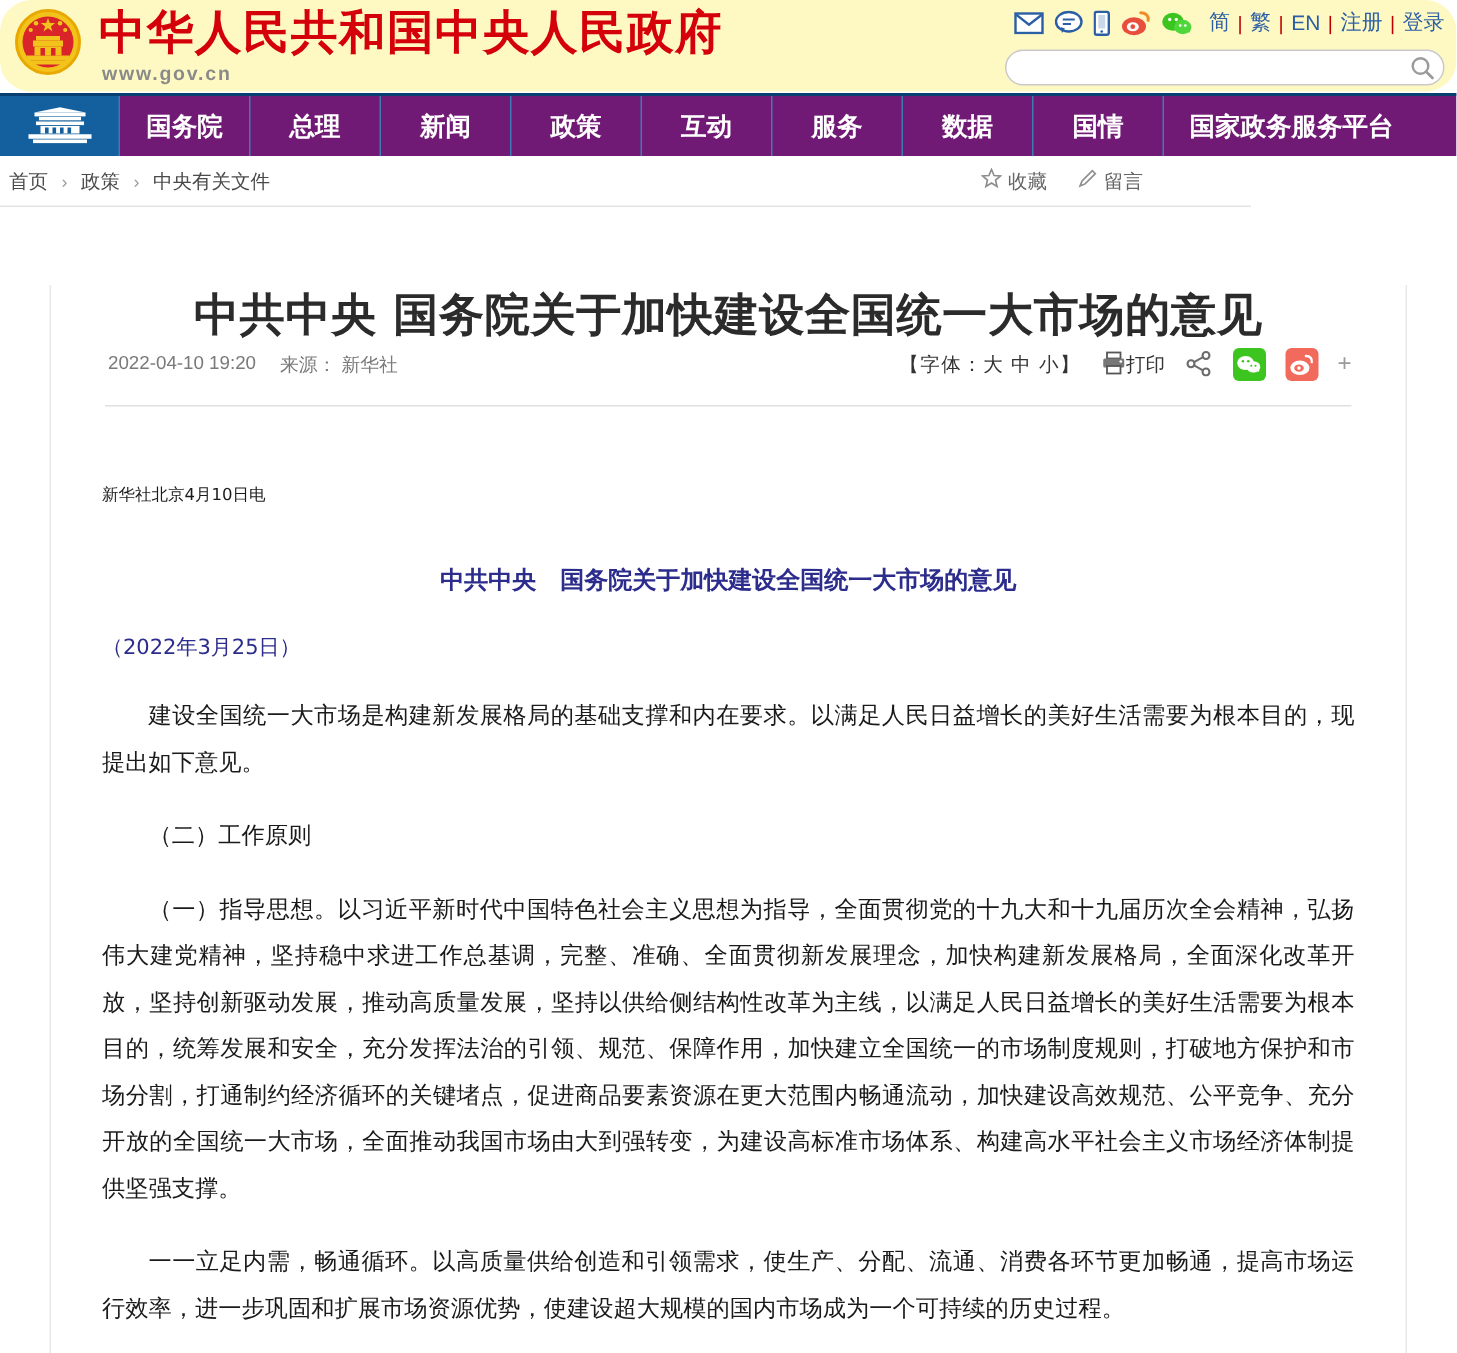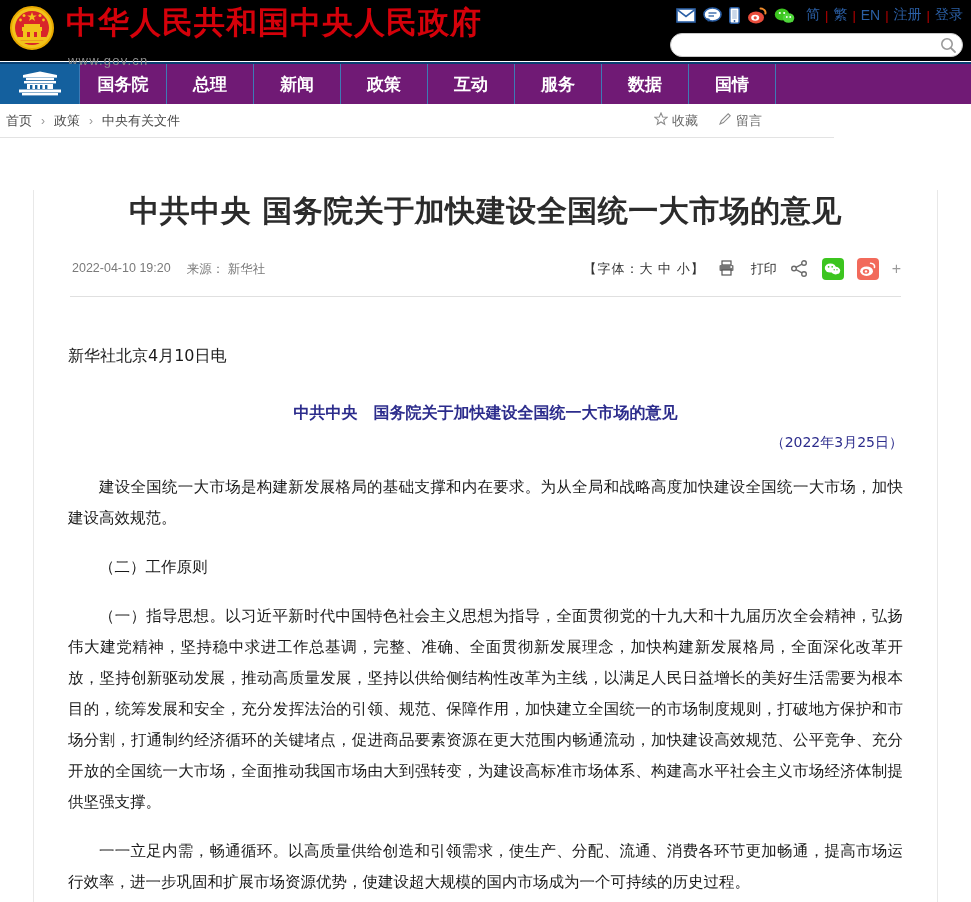--- a/index.html
+++ b/index.html
@@ -8,40 +8,41 @@
     margin: 0; padding: 0;
     background: #ffffff;
     font-family: "Liberation Sans", "DejaVu Sans", sans-serif;
   }
   body { width: 971px; height: 902px; overflow: hidden; position: relative; }
 
   
   .top-header {
     position: relative;
     height: 62px;
-    background: #000000;
+    background: #fef9c3;
     border-bottom: 1px solid #ffffff;
+    border-radius: 21px;
   }
   .logo-block {
     position: absolute; left: 6px; top: 3px;
     display: flex; align-items: flex-start;
   }
   .emblem {
     width: 52px; height: 52px;
     position: relative; flex: 0 0 52px;
   }
   .site-title-wrap { margin-left: 8px; padding-top: 1px; }
   .site-title {
     font-family: "DejaVu Sans", "Liberation Sans", sans-serif;
     font-size: 31px; font-weight: bold; color: #d4010a;
     letter-spacing: 1px; line-height: 36px; white-space: nowrap;
   }
   .site-url {
-    font-size: 13px; font-weight: normal; color: #8a8a8a;
-    letter-spacing: 1.2px; margin-top: 13px; margin-left: 2px;
+    font-size: 13px; font-weight: bold; color: #8a8a8a;
+    letter-spacing: 1.2px; margin-top: 1px; margin-left: 2px;
   }
 
   .header-right {
     position: absolute; right: 8px; top: 4px;
     width: 300px;
   }
   .hr-icons {
     display: flex; align-items: center; justify-content: flex-end;
     gap: 7px; height: 22px; font-size: 13px; color: #2b5fa5;
   }
@@ -112,54 +113,54 @@
   }
   .article { padding: 0 36px; }
   h1.art-title {
     font-family: "DejaVu Sans", "Liberation Sans", sans-serif;
     font-size: 30px; font-weight: bold; color: #2b2b2b;
     text-align: center; margin: 52px 0 0 0; line-height: 42px;
     letter-spacing: 0.5px;
   }
   .meta-row {
     display: flex; align-items: center;
-    margin-top: 26px; padding-bottom: 16px;
+    padding-bottom: 16px;
     border-bottom: 1px solid #e0e0e0;
     font-size: 12.5px; color: #7a7a7a;
   }
   .meta-left { display: flex; gap: 16px; padding-left: 2px; }
   .meta-right {
     margin-left: auto; display: flex; align-items: center; gap: 13px;
     color: #444; font-size: 13px;
   }
   .fontsize-box { color: #333; letter-spacing: 1px; white-space: nowrap; }
-  .print-act { display: flex; align-items: center; gap: 16px; cursor: pointer; color: #333; }
+  .print-act { display: flex; align-items: center; gap: 0; cursor: pointer; color: #333; }
   .share-ic { width: 19px; height: 19px; cursor: pointer; display: inline-flex; }
   .sq-ic {
     width: 22px; height: 22px; border-radius: 4px;
     display: inline-flex; align-items: center; justify-content: center;
     cursor: pointer;
   }
   .sq-wechat { background: #3cc51f; }
   .sq-weibo  { background: #f26a5b; }
   .plus-ic { color: #9a9a9a; font-size: 16px; cursor: pointer; }
 
   .body-zone { padding: 0 34px; }
   .dispatch {
     font-family: "DejaVu Sans", "Liberation Sans", sans-serif;
-    font-size: 16px; color: #1a1a1a; margin-top: 44px; line-height: 30px;
+    font-size: 11px; color: #1a1a1a; margin-top: 44px; line-height: 30px;
   }
   .inner-title {
     text-align: center; color: #2c2c8c; font-weight: bold;
     font-size: 16px; margin-top: 28px; line-height: 28px;
     font-family: "DejaVu Sans", "Liberation Sans", sans-serif;
   }
   .inner-date {
-    text-align: right; color: #2c2c8c; font-size: 14px;
-    margin-top: 3px; line-height: 24px;
+    text-align: left; color: #2c2c8c; font-size: 14px;
+    margin-top: 19px; line-height: 24px;
     font-family: "DejaVu Sans", "Liberation Sans", sans-serif;
   }
   p.para {
     font-family: "DejaVu Sans", "Liberation Sans", sans-serif;
     font-size: 15.5px; color: #1a1a1a;
     line-height: 31px; margin: 18px 0 0 0;
     text-indent: 2em; text-align: justify;
   }
   h2.sec-head {
     font-family: "DejaVu Sans", "Liberation Sans", sans-serif;
@@ -298,20 +299,23 @@
       <span>互动</span>
     </div>
   <div class="nav-item nav-w">
       <span>服务</span>
     </div>
   <div class="nav-item nav-w">
       <span>数据</span>
     </div>
   <div class="nav-item nav-w">
       <span>国情</span>
+    </div>
+  <div class="nav-item nav-last">
+      <span>国家政务服务平台</span>
     </div>
 </div>
 
 <div class="crumbbar">
   <div class="crumbs">
     <a>首页</a>
     <span class="crumb-arrow">›</span>
     <a>政策</a>
     <span class="crumb-arrow">›</span>
     <a>中央有关文件</a>
@@ -393,19 +397,19 @@
         <span class="plus-ic">+</span>
       </div>
     </div>
   </div>
 
   <div class="body-zone">
     <div class="dispatch">新华社北京4月10日电</div>
     <div class="inner-title">中共中央　国务院关于加快建设全国统一大市场的意见</div>
     <div class="inner-date">（2022年3月25日）</div>
 
-    <p class="para">建设全国统一大市场是构建新发展格局的基础支撑和内在要求。为从全局和战略高度加快建设全国统一大市场，加快建设高效规范。</p>
+    <p class="para">建设全国统一大市场是构建新发展格局的基础支撑和内在要求。以满足人民日益增长的美好生活需要为根本目的，现提出如下意见。</p>
     <p class="para">（二）工作原则</p>
     <p class="para">（一）指导思想。以习近平新时代中国特色社会主义思想为指导，全面贯彻党的十九大和十九届历次全会精神，弘扬伟大建党精神，坚持稳中求进工作总基调，完整、准确、全面贯彻新发展理念，加快构建新发展格局，全面深化改革开放，坚持创新驱动发展，推动高质量发展，坚持以供给侧结构性改革为主线，以满足人民日益增长的美好生活需要为根本目的，统筹发展和安全，充分发挥法治的引领、规范、保障作用，加快建立全国统一的市场制度规则，打破地方保护和市场分割，打通制约经济循环的关键堵点，促进商品要素资源在更大范围内畅通流动，加快建设高效规范、公平竞争、充分开放的全国统一大市场，全面推动我国市场由大到强转变，为建设高标准市场体系、构建高水平社会主义市场经济体制提供坚强支撑。</p>
     <p class="para">一一立足内需，畅通循环。以高质量供给创造和引领需求，使生产、分配、流通、消费各环节更加畅通，提高市场运行效率，进一步巩固和扩展市场资源优势，使建设超大规模的国内市场成为一个可持续的历史过程。</p>
 
   </div>
 </div>
 
 </body></html>

